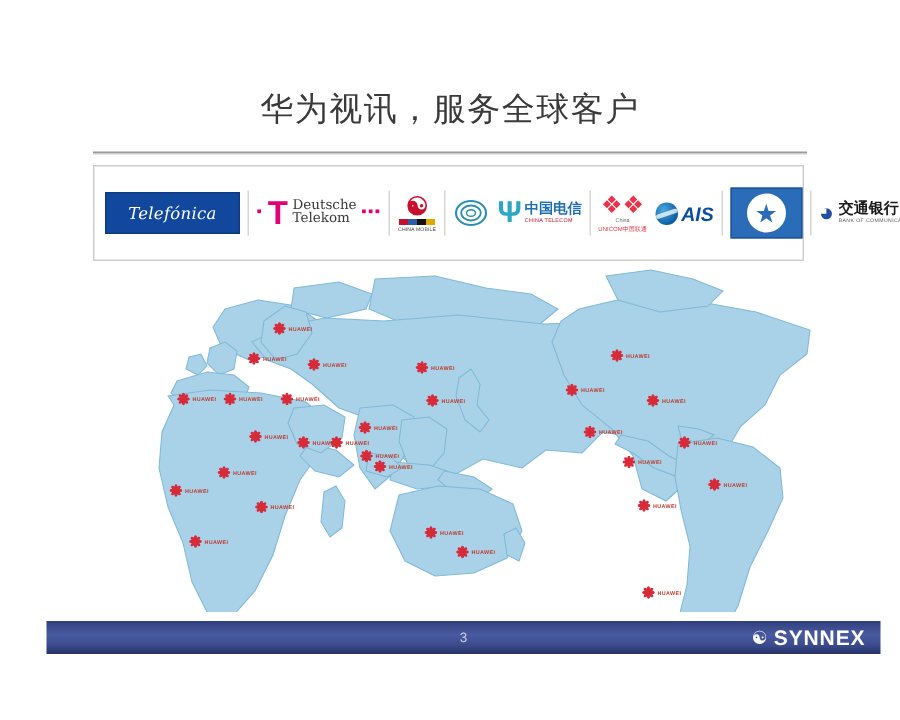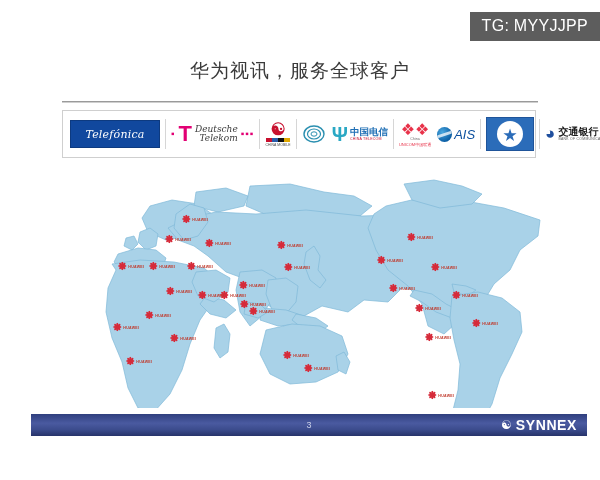--- a/index.html
+++ b/index.html
@@ -21,33 +21,33 @@
     padding:5px 12px 6px 12px;
     font-family:"Liberation Sans",sans-serif;
     white-space:nowrap;
   }
 
   
   .title{
     position:absolute;top:58px;left:0;width:100%;
     text-align:center;
     font-family:"DejaVu Serif","Liberation Serif",serif;
-    font-size:19px;color:#3a3a3a;
+    font-size:22px;color:#3a3a3a;
     letter-spacing:1px;
     white-space:nowrap;
   }
   .title-rule{
     position:absolute;top:101px;left:62px;width:476px;height:2px;
     background:linear-gradient(to bottom,#9a9a9a 0 1px,#cfcfcf 1px 2px);
   }
 
   
   .logo-strip{
     position:absolute;top:110px;left:62px;
-    width:474px;height:48px;
+    width:474px;height:64px;
     border:1px solid #cfcfcf;
     background:#fff;
     display:flex;align-items:center;
     box-sizing:border-box;
     padding:0 4px;
   }
   .logo-cell{
     flex:0 0 auto;
     display:flex;align-items:center;justify-content:center;
     height:38px;
@@ -64,22 +64,22 @@
     width:88px;height:26px;
     display:flex;align-items:center;justify-content:center;
     border:1px solid #0d3a80;
     font-family:"DejaVu Serif","Liberation Serif",serif;
     font-style:italic;font-size:11px;letter-spacing:.2px;
   }
   
   .dt{display:flex;align-items:center;gap:3px;}
   .dt-t{color:#e20074;font-weight:bold;font-size:22px;line-height:16px;
         font-family:"Liberation Sans",sans-serif;}
-  .dt-text{color:#3a3a3a;font-size:9px;line-height:9.5px;text-align:right;
-           font-family:"DejaVu Serif","Liberation Serif",serif;font-style:italic;}
+  .dt-text{color:#3a3a3a;font-size:9px;line-height:9.5px;text-align:left;
+           font-family:"DejaVu Serif","Liberation Serif",serif;}
   .dt-dots{color:#e20074;font-size:10px;letter-spacing:1px;line-height:6px;}
   
   .seal{display:flex;flex-direction:column;align-items:center;gap:1px;}
   .seal-mark{color:#c8102e;font-size:17px;line-height:15px;font-weight:bold;}
   .seal-bars{width:24px;height:4px;
     background:linear-gradient(to right,#c8102e 0 6px,#2a5caa 6px 12px,#111 12px 18px,#e0a800 18px 24px);}
   .seal-cap{font-size:3.4px;color:#444;letter-spacing:.1px;white-space:nowrap;}
   
   .swirl{width:24px;height:22px;}
   
@@ -94,21 +94,21 @@
   .unicom-mark{color:#e8334a;font-size:16px;line-height:15px;}
   .unicom-en{font-size:3.6px;color:#6b6b6b;line-height:5px;}
   .unicom-cn{font-size:4px;color:#e8334a;line-height:5px;}
   
   .ais{display:flex;align-items:center;gap:2px;}
   .ais-globe{width:15px;height:15px;border-radius:50%;
     background:radial-gradient(circle at 35% 35%,#4aa8e0,#0b5fa5 70%);
     position:relative;}
   .ais-globe:after{content:"";position:absolute;left:0;top:6px;width:15px;height:3px;
     background:rgba(255,255,255,.75);transform:rotate(-18deg);border-radius:2px;}
-  .ais-txt{color:#0b4f9e;font-weight:normal;font-style:italic;font-size:13px;
+  .ais-txt{color:#0b4f9e;font-weight:bold;font-style:italic;font-size:13px;
            font-family:"Liberation Sans",sans-serif;}
   
   .un{width:46px;height:32px;background:#2b6cb9;
       display:flex;align-items:center;justify-content:center;border:1px solid #1f549a;}
   .un-inner{width:26px;height:26px;border-radius:50%;background:#fff;
     display:flex;align-items:center;justify-content:center;}
   .un-glyph{color:#2b6cb9;font-size:15px;line-height:15px;}
   
   .bocom{display:flex;align-items:center;gap:3px;}
   .bocom-mark{color:#1f4f9e;font-size:17px;line-height:16px;font-weight:bold;}
@@ -145,21 +145,20 @@
     background:#5d5d5d;color:#fff;
     font-size:14px;padding:5px 13px 6px 13px;
     font-family:"Liberation Sans",sans-serif;white-space:nowrap;
   }
 </style>
 </head>
 <body>
 
 <div class="slide">
 
-  <div class="tg-watermark">TG: MYYJJPP</div>
 
   <div class="title">华为视讯，服务全球客户</div>
   <div class="title-rule"></div>
 
   <div class="logo-strip">
 
     <div class="logo-cell">
       <div class="telefonica">Telefónica</div>
     </div>
     <div class="logo-sep"></div>

